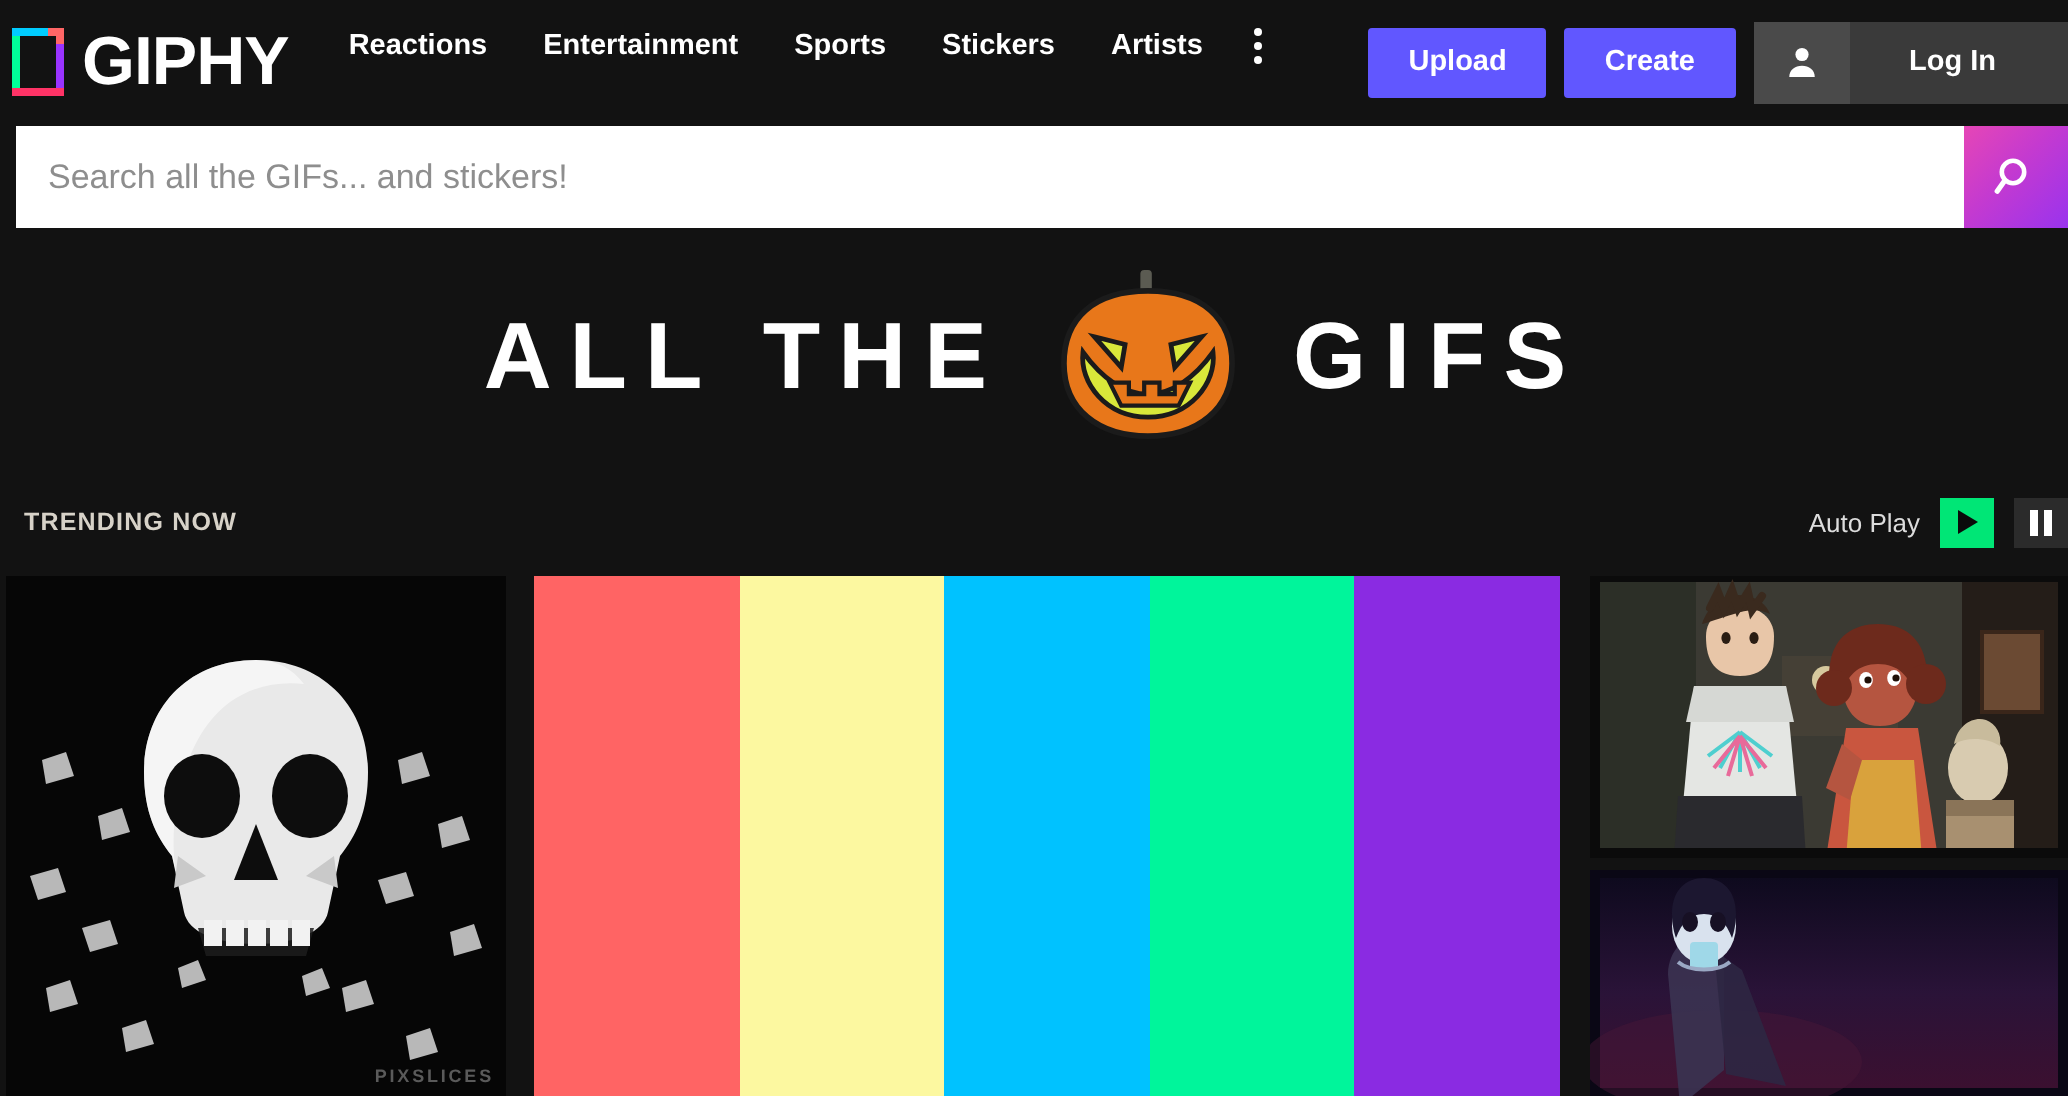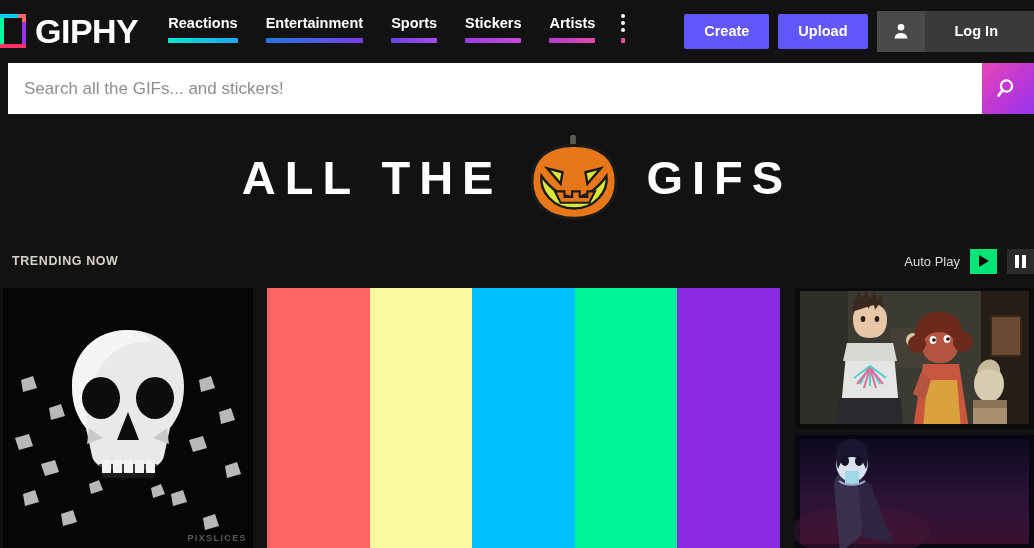--- a/index.html
+++ b/index.html
@@ -9,39 +9,39 @@
     font-family: "Liberation Sans", sans-serif;
     overflow: hidden;
   }
   .page { position: relative; width: 1034px; height: 548px; background: #121212; }
 
   
   .header {
     position: absolute; top: 0; left: 0; width: 1034px; height: 62px;
     background: #121212; display: flex; align-items: center;
   }
-  .logo-wrap { display: flex; align-items: center; }
+  .logo-wrap { display: flex; align-items: center; padding-left: 6px; }
   .logo-mark {
     position: relative; width: 26px; height: 34px; margin-right: 9px; flex: none;
   }
   .logo-mark .stripe { position: absolute; }
   .logo-mark .s-left   { left: 0; top: 0; width: 4px;  height: 34px; background: #00ff99; }
   .logo-mark .s-top    { left: 0; top: 0; width: 20px; height: 4px;  background: #00ccff; }
   .logo-mark .s-right  { right: 0; top: 7px; width: 4px; height: 27px; background: #9933ff; }
   .logo-mark .s-bottom { left: 0; bottom: 0; width: 26px; height: 4px; background: #ff3366; }
   .logo-mark .s-fold   { right: 0; top: 0; width: 8px; height: 8px; background: #ff6666; }
   .logo-mark .s-inner  { left: 4px; top: 4px; width: 18px; height: 26px; background: #121212; }
   .logo-text {
     color: #fff; font-size: 34px; font-weight: bold; letter-spacing: -0.5px; line-height: 1;
   }
 
   .nav { display: flex; align-items: flex-start; margin-left: 22px; height: 46px; }
   .nav-item {
     position: relative; padding: 0 8px; margin-right: 12px; cursor: pointer;
-    display: flex; flex-direction: column; align-items: center;
+    display: flex; flex-direction: row; align-items: center;
   }
   .nav-label {
     color: #fff; font-size: 14.5px; font-weight: bold; line-height: 30px; white-space: nowrap;
   }
   .nav-bar { width: 100%; height: 5px; border-radius: 1px; }
   .nav-dots {
     display: flex; flex-direction: column; align-items: center; justify-content: center;
     height: 30px; gap: 3px;
   }
   .nav-dots i { display: block; width: 4px; height: 4px; border-radius: 50%; background: #fff; }
@@ -163,22 +163,22 @@
         <span class="nav-dots">
           <i></i>
             <i></i>
             <i></i>
         </span>
         <span class="nav-bar" style="background:linear-gradient(90deg,#e0459c,#f05a9e)"></span>
       </div>
     </div>
 
     <div class="hdr-right">
+      <div class="btn-pill">Upload</div>
       <div class="btn-pill">Create</div>
-      <div class="btn-pill">Upload</div>
       <div class="account">
         <div class="account-icon">
           <svg width="18" height="18" viewBox="0 0 24 24">
               <circle cx="12" cy="7" r="4.4" fill="#fff"></circle>
               <path d="M3.5 22c0-4.7 3.8-7.5 8.5-7.5s8.5 2.8 8.5 7.5z" fill="#fff"></path>
             </svg>
         </div>
         <div class="login-label">Log In</div>
       </div>
     </div>

